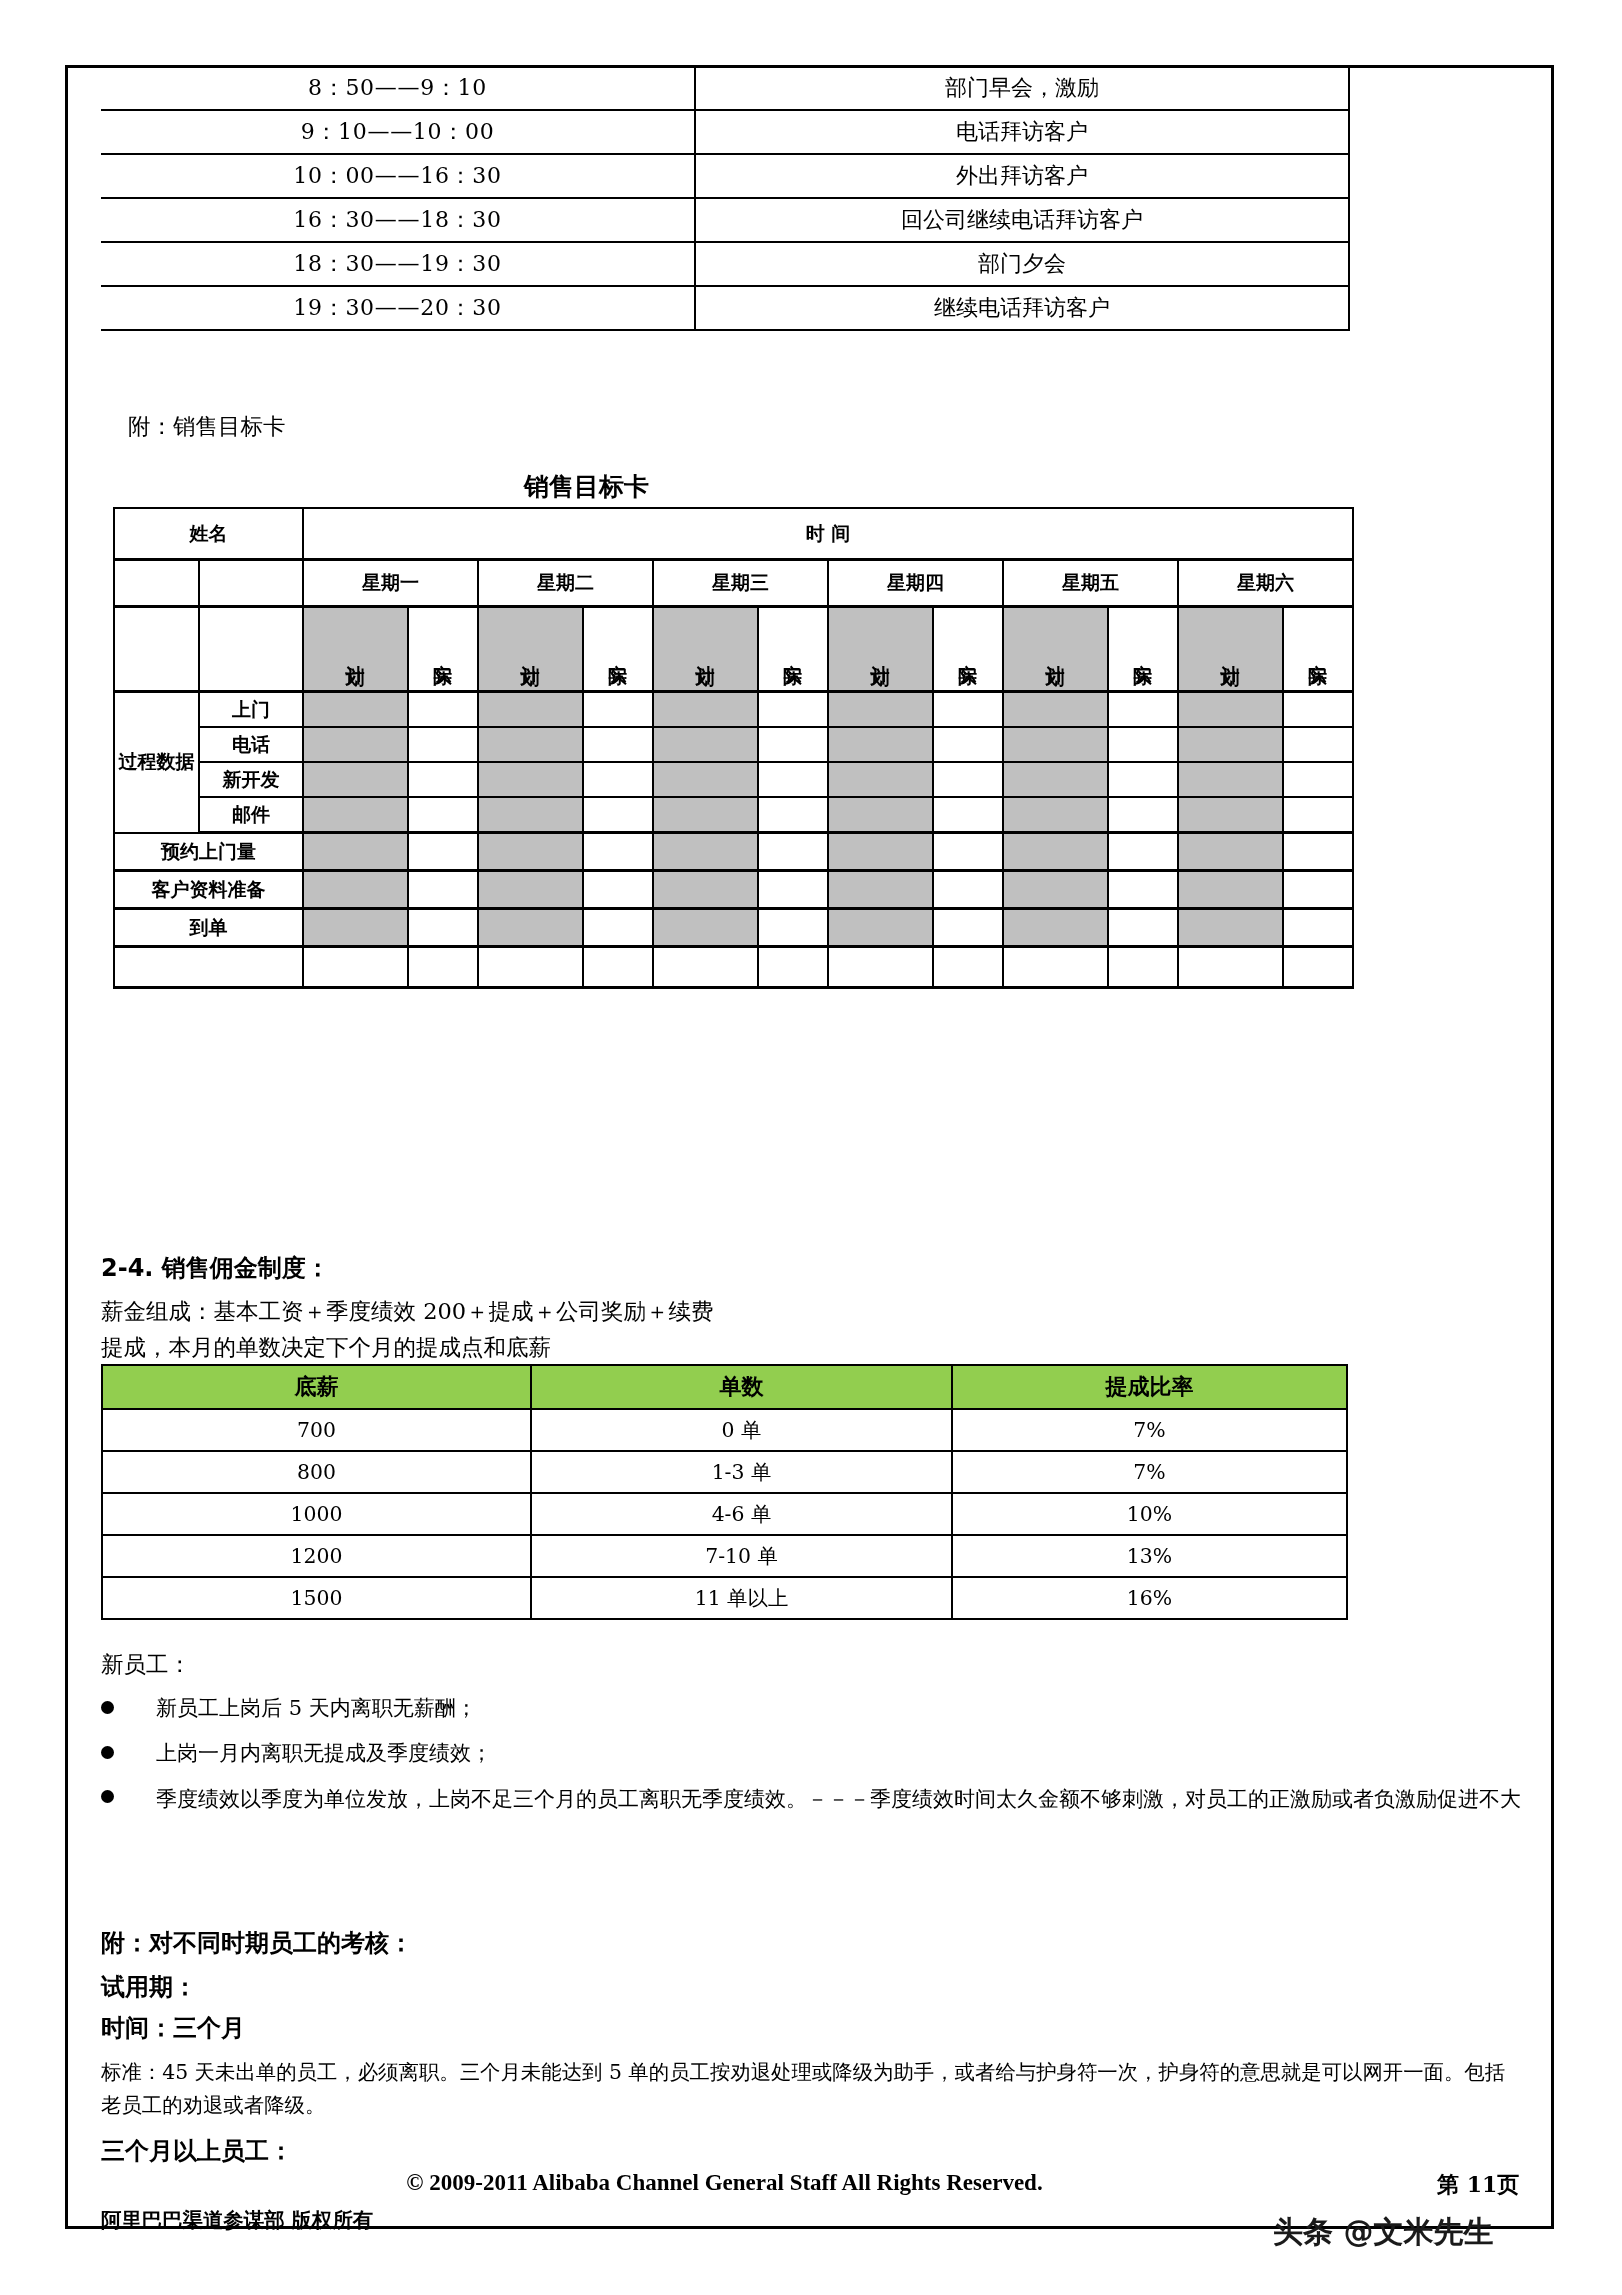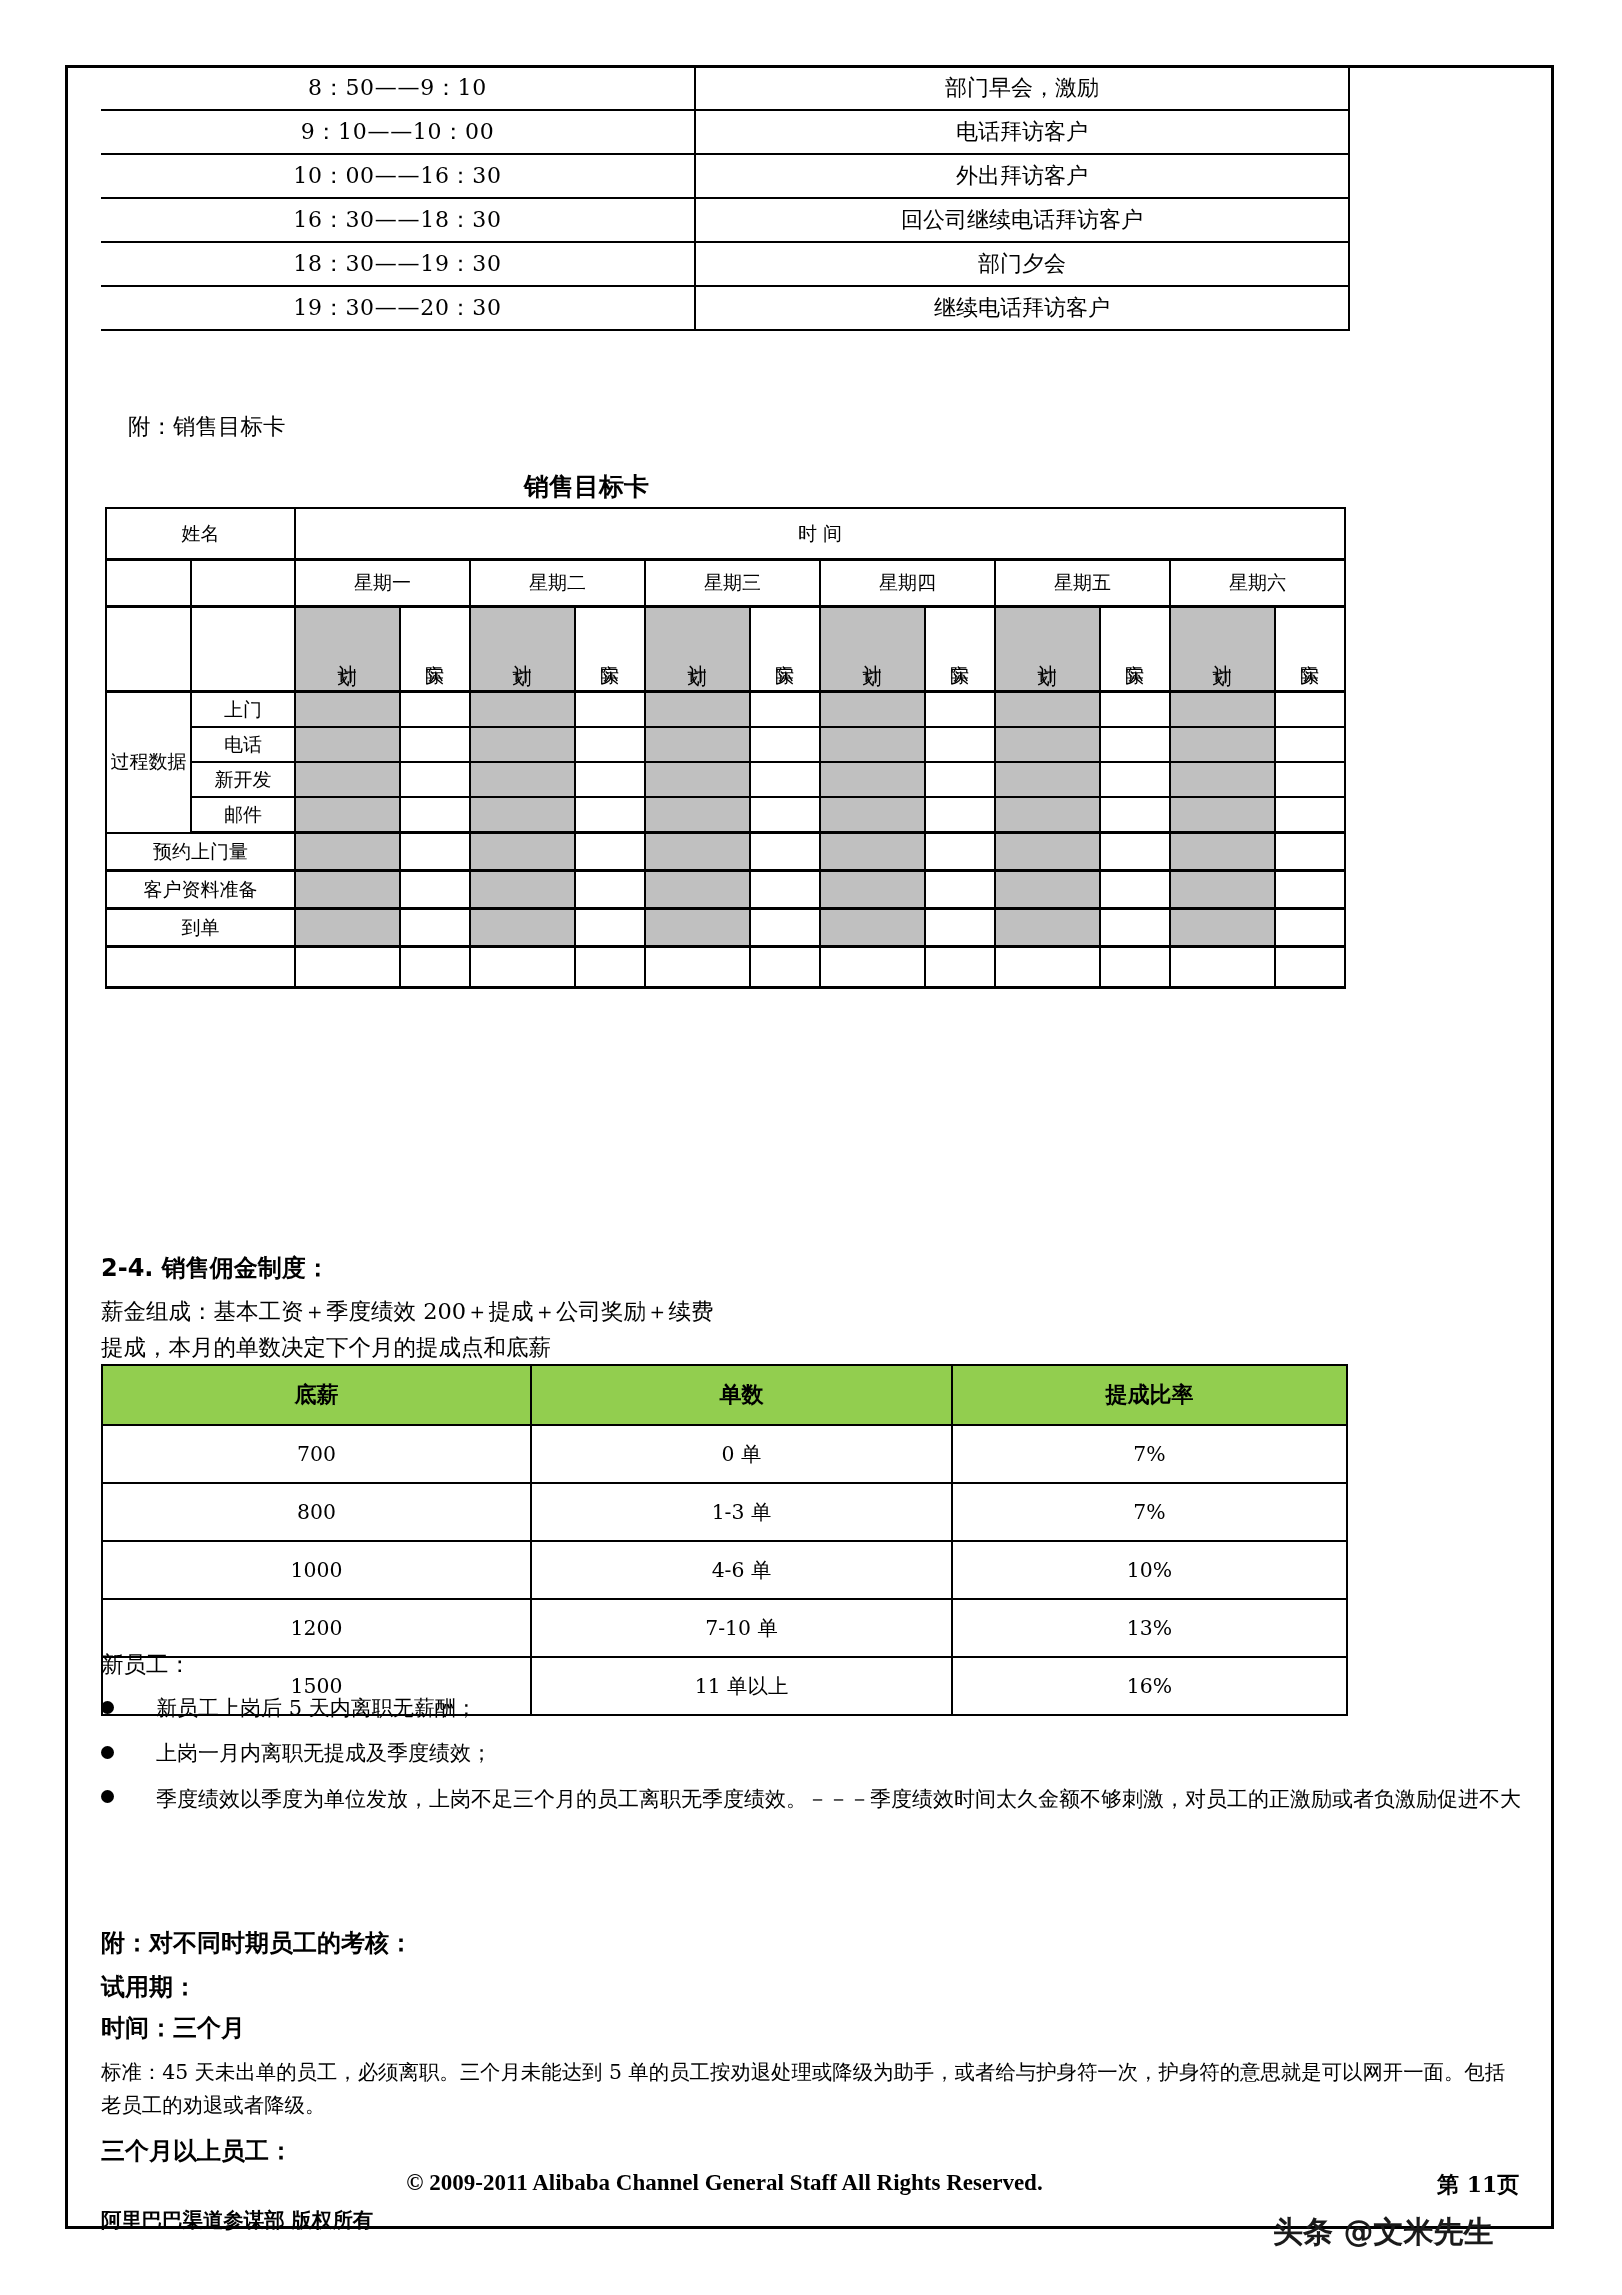--- a/index.html
+++ b/index.html
@@ -84,25 +84,26 @@
   .card-title {
     position: absolute;
     left: 423px;
     top: 470px;
     font-size: 25px;
     font-weight: bold;
     font-family: "DejaVu Serif", "Liberation Serif", serif;
   }
   .target-table {
     position: absolute;
-    left: 4px;
+    left: 12px;
     top: 507px;
     width: 1041px;
     border-collapse: collapse;
     table-layout: fixed;
+    font-weight: bold;
   }
   .target-table td {
     border: 2px solid #000;
     padding: 0;
     text-align: center;
     vertical-align: middle;
     font-size: 19px;
     font-family: "DejaVu Serif", "Liberation Serif", serif;
     background: #ffffff;
   }
@@ -131,21 +132,21 @@
     table-layout: fixed;
   }
   .comm-table th, .comm-table td {
     border: 2px solid #000;
     text-align: center;
     vertical-align: middle;
     height: 40px;
     font-size: 20.4px;
     font-weight: normal;
     font-family: "DejaVu Serif", "Liberation Serif", serif;
-    padding: 8px;
+    padding: 0;
   }
   .comm-table th {
     background: #92ce4f;
     font-weight: bold;
     font-family: "DejaVu Sans", "Liberation Sans", sans-serif;
     font-size: 22px;
     height: 42px;
   }
   .comm-table col.c1 { width: 429px; }
   .comm-table col.c2 { width: 421px; }

